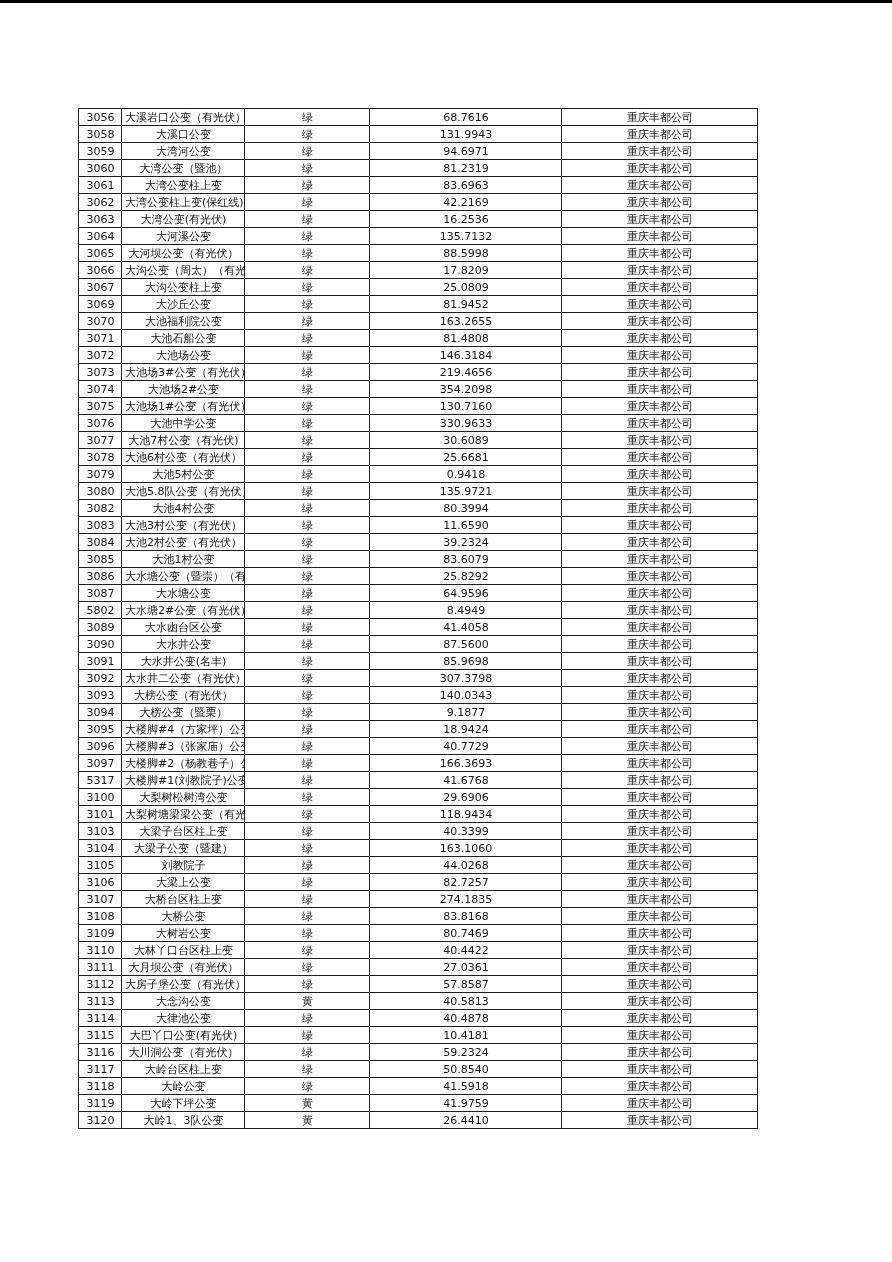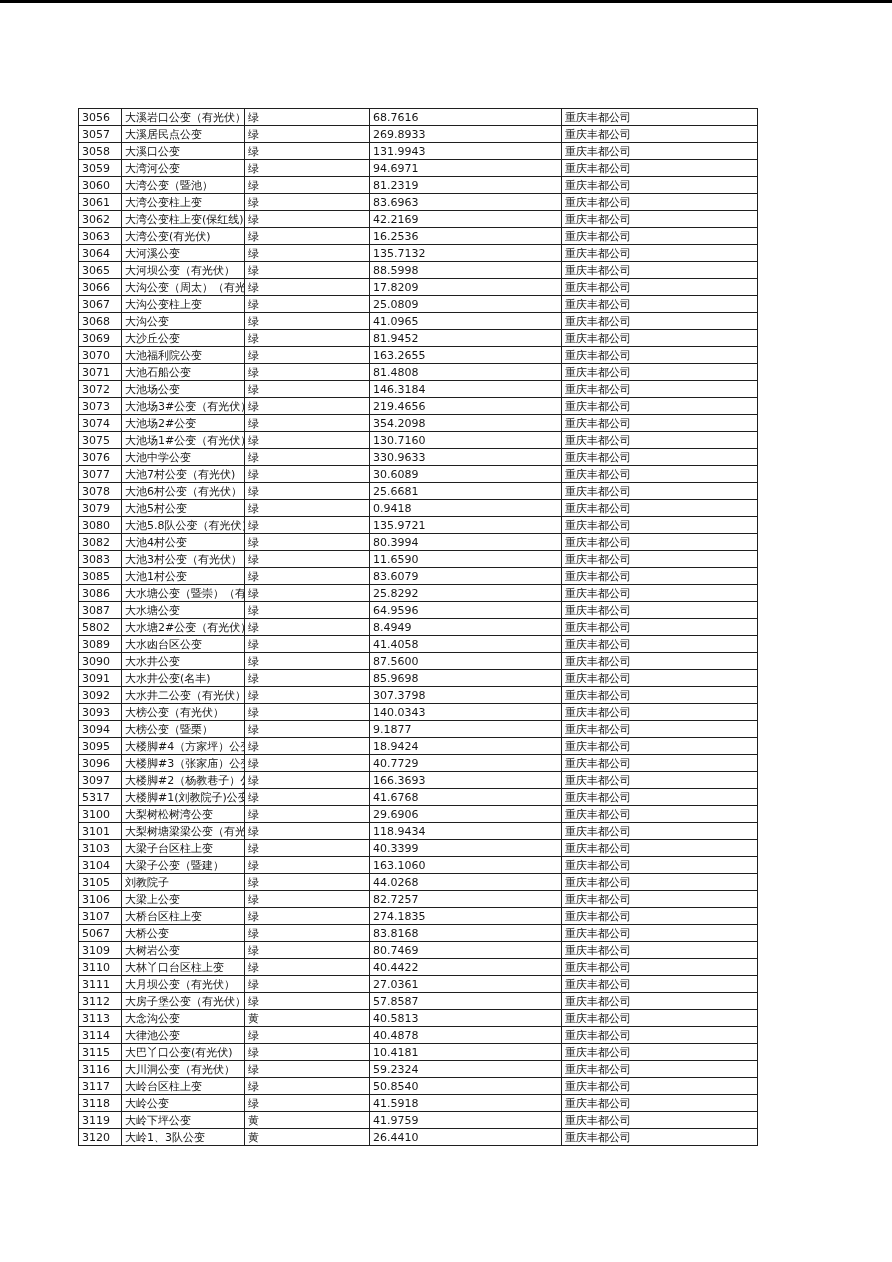--- a/index.html
+++ b/index.html
@@ -5,21 +5,21 @@
   html,body{margin:0;padding:0;}
   body{
     width:892px;height:1262px;position:relative;
     background:#ffffff;overflow:hidden;
     font-family:"DejaVu Sans","Liberation Sans",sans-serif;
   }
   .top-rule{
     position:absolute;top:0;left:0;width:892px;height:3px;background:#000000;
   }
   .sheet{
-    position:absolute;left:78px;top:108px;
+    position:absolute;left:78px;top:108px;text-align:center;
   }
   table.grid{
     border-collapse:collapse;table-layout:fixed;
     width:649px;
   }
   table.grid td{
     border:1px solid #1f1f1f;
     height:16px;max-height:16px;
     padding:0 2px 0 3px;
     font-size:11px;line-height:15px;
@@ -42,27 +42,20 @@
   <table class="grid">
     <tbody>
         <tr>
           <td class="c0">3056</td>
           <td class="c1">大溪岩口公变（有光伏）</td>
           <td class="c2">绿</td>
           <td class="c3">68.7616</td>
           <td class="c4">重庆丰都公司</td>
         </tr>
         <tr>
-          <td class="c0">3057</td>
-          <td class="c1">大溪居民点公变</td>
-          <td class="c2">绿</td>
-          <td class="c3">269.8933</td>
-          <td class="c4">重庆丰都公司</td>
-        </tr>
-        <tr>
           <td class="c0">3058</td>
           <td class="c1">大溪口公变</td>
           <td class="c2">绿</td>
           <td class="c3">131.9943</td>
           <td class="c4">重庆丰都公司</td>
         </tr>
         <tr>
           <td class="c0">3059</td>
           <td class="c1">大湾河公变</td>
           <td class="c2">绿</td>
@@ -119,27 +112,20 @@
           <td class="c4">重庆丰都公司</td>
         </tr>
         <tr>
           <td class="c0">3067</td>
           <td class="c1">大沟公变柱上变</td>
           <td class="c2">绿</td>
           <td class="c3">25.0809</td>
           <td class="c4">重庆丰都公司</td>
         </tr>
         <tr>
-          <td class="c0">3068</td>
-          <td class="c1">大沟公变</td>
-          <td class="c2">绿</td>
-          <td class="c3">41.0965</td>
-          <td class="c4">重庆丰都公司</td>
-        </tr>
-        <tr>
           <td class="c0">3069</td>
           <td class="c1">大沙丘公变</td>
           <td class="c2">绿</td>
           <td class="c3">81.9452</td>
           <td class="c4">重庆丰都公司</td>
         </tr>
         <tr>
           <td class="c0">3070</td>
           <td class="c1">大池福利院公变</td>
           <td class="c2">绿</td>
@@ -224,20 +210,27 @@
           <td class="c4">重庆丰都公司</td>
         </tr>
         <tr>
           <td class="c0">3083</td>
           <td class="c1">大池3村公变（有光伏）</td>
           <td class="c2">绿</td>
           <td class="c3">11.6590</td>
           <td class="c4">重庆丰都公司</td>
         </tr>
         <tr>
+          <td class="c0">3084</td>
+          <td class="c1">大池2村公变（有光伏）</td>
+          <td class="c2">绿</td>
+          <td class="c3">39.2324</td>
+          <td class="c4">重庆丰都公司</td>
+        </tr>
+        <tr>
           <td class="c0">3085</td>
           <td class="c1">大池1村公变</td>
           <td class="c2">绿</td>
           <td class="c3">83.6079</td>
           <td class="c4">重庆丰都公司</td>
         </tr>
         <tr>
           <td class="c0">3086</td>
           <td class="c1">大水塘公变（暨崇）（有光伏）</td>
           <td class="c2">绿</td>
@@ -371,21 +364,21 @@
           <td class="c4">重庆丰都公司</td>
         </tr>
         <tr>
           <td class="c0">3107</td>
           <td class="c1">大桥台区柱上变</td>
           <td class="c2">绿</td>
           <td class="c3">274.1835</td>
           <td class="c4">重庆丰都公司</td>
         </tr>
         <tr>
-          <td class="c0">5067</td>
+          <td class="c0">3108</td>
           <td class="c1">大桥公变</td>
           <td class="c2">绿</td>
           <td class="c3">83.8168</td>
           <td class="c4">重庆丰都公司</td>
         </tr>
         <tr>
           <td class="c0">3109</td>
           <td class="c1">大树岩公变</td>
           <td class="c2">绿</td>
           <td class="c3">80.7469</td>

